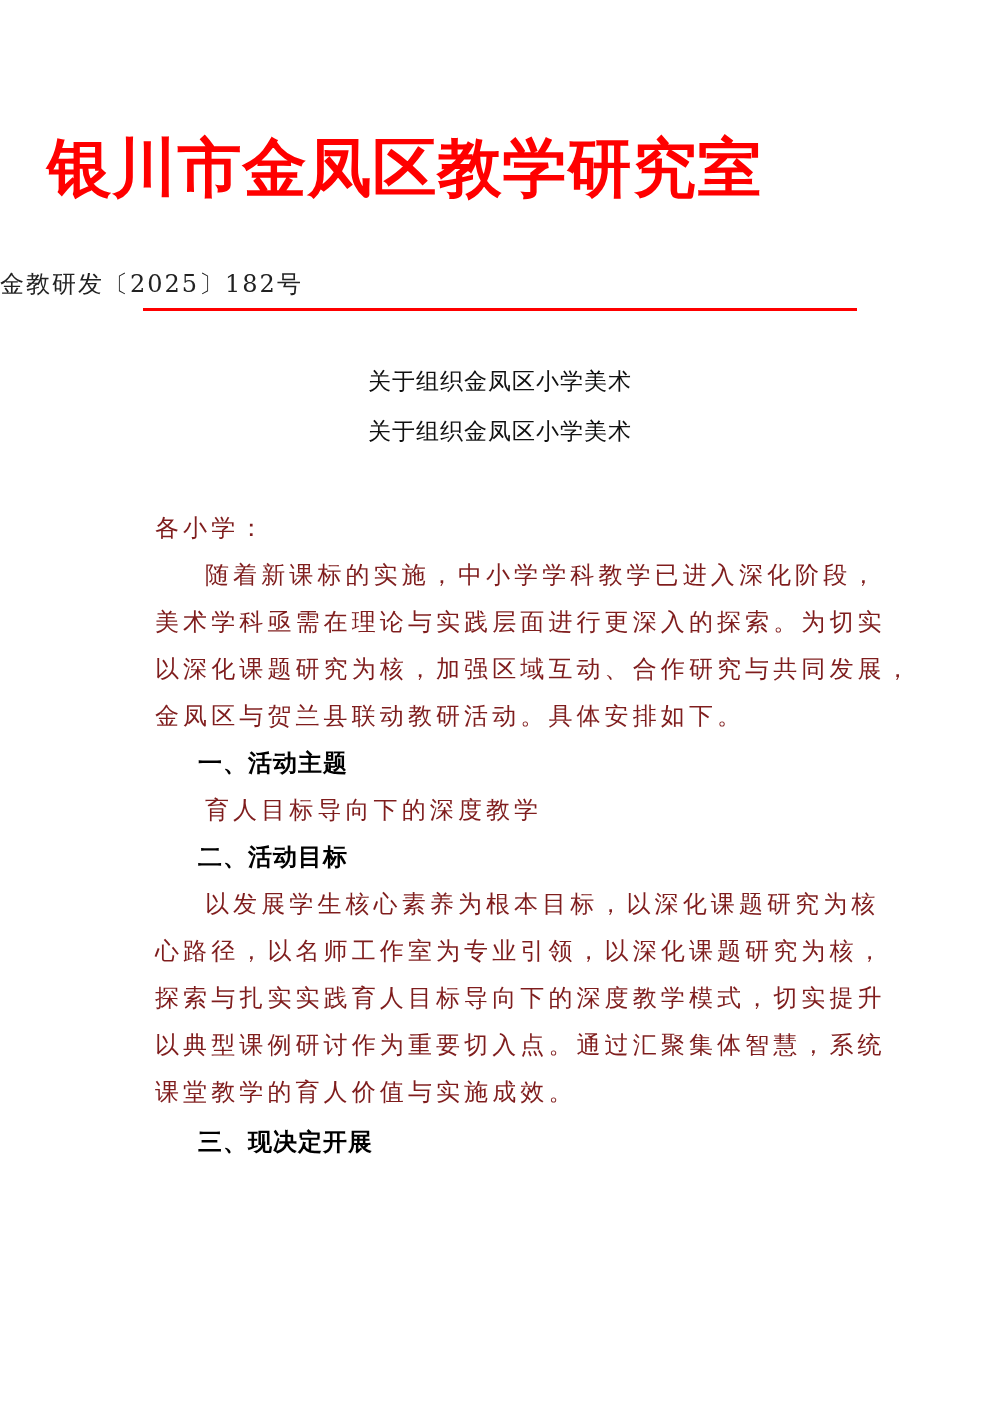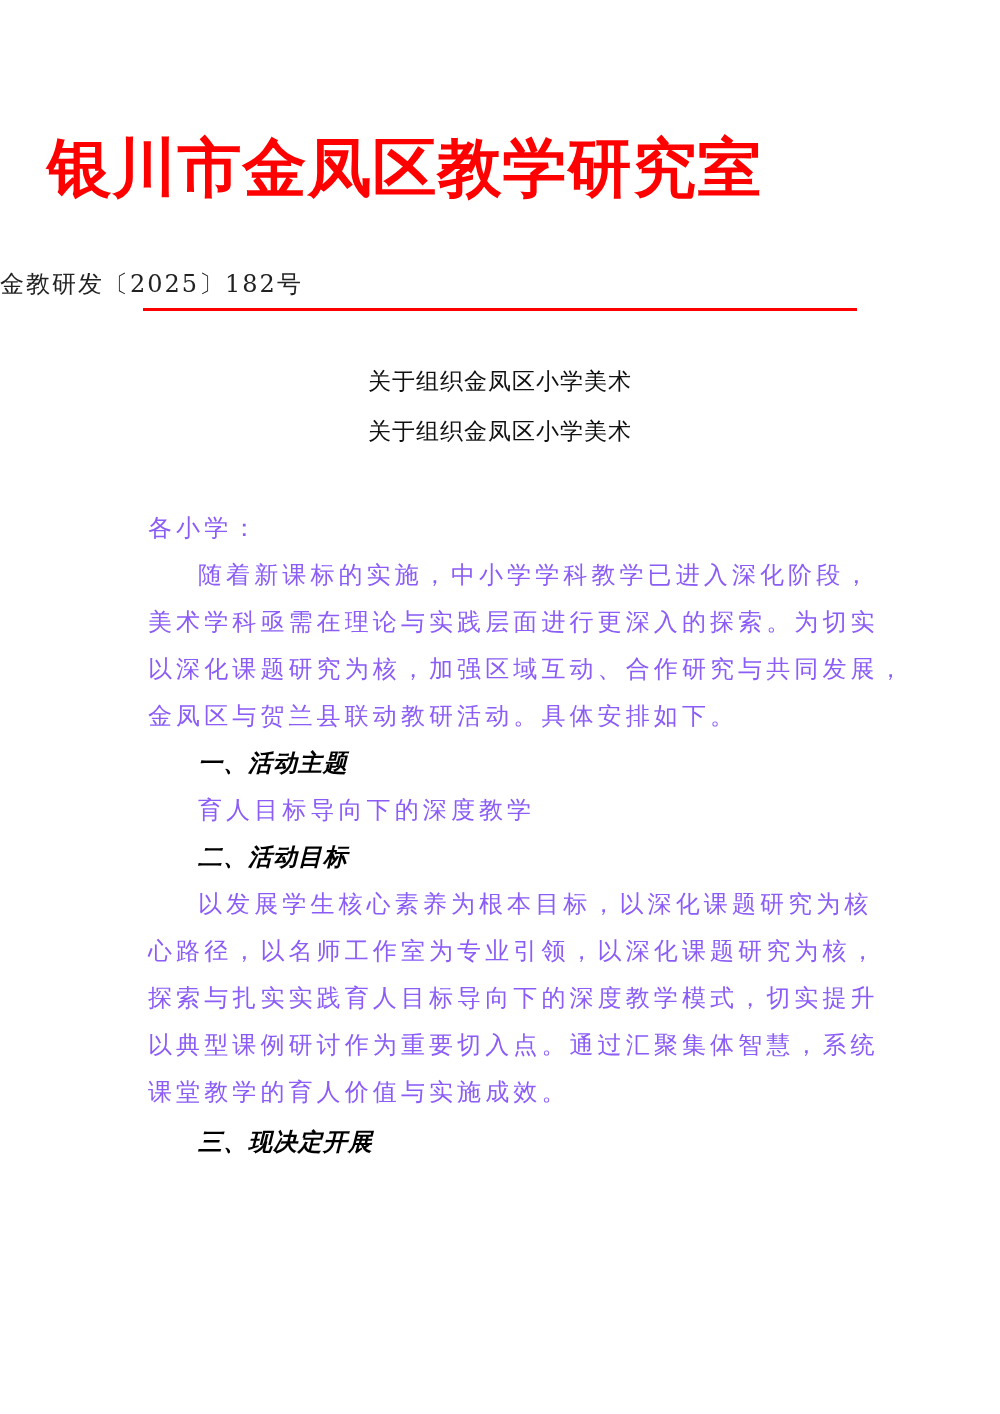--- a/index.html
+++ b/index.html
@@ -67,33 +67,33 @@
       left: 148px;
       width: 710px;
       top: 505px;
     }
     .line {
       font-size: 24px;
       line-height: 47px;
       height: 47px;
       white-space: nowrap;
       letter-spacing: 4.1px;
-      color: #8b5cf6;
+      color: #7f1d1d;
+      margin-left: 7px;
     }
     .indent { padding-left: 50px; }
     .heading {
       font-family: "DejaVu Sans", "Liberation Sans", sans-serif;
       font-weight: bold;
       font-size: 24px;
       line-height: 47px;
       height: 47px;
       padding-left: 50px;
       letter-spacing: 1px;
       color: #000000;
-      font-style: italic;
     }
   </style>
 </head>
 <body>
 
 <div class="page">
 
   <div class="org-header">银川市金凤区教学研究室</div>
 
   <div class="doc-number">金教研发〔2025〕182号</div>

